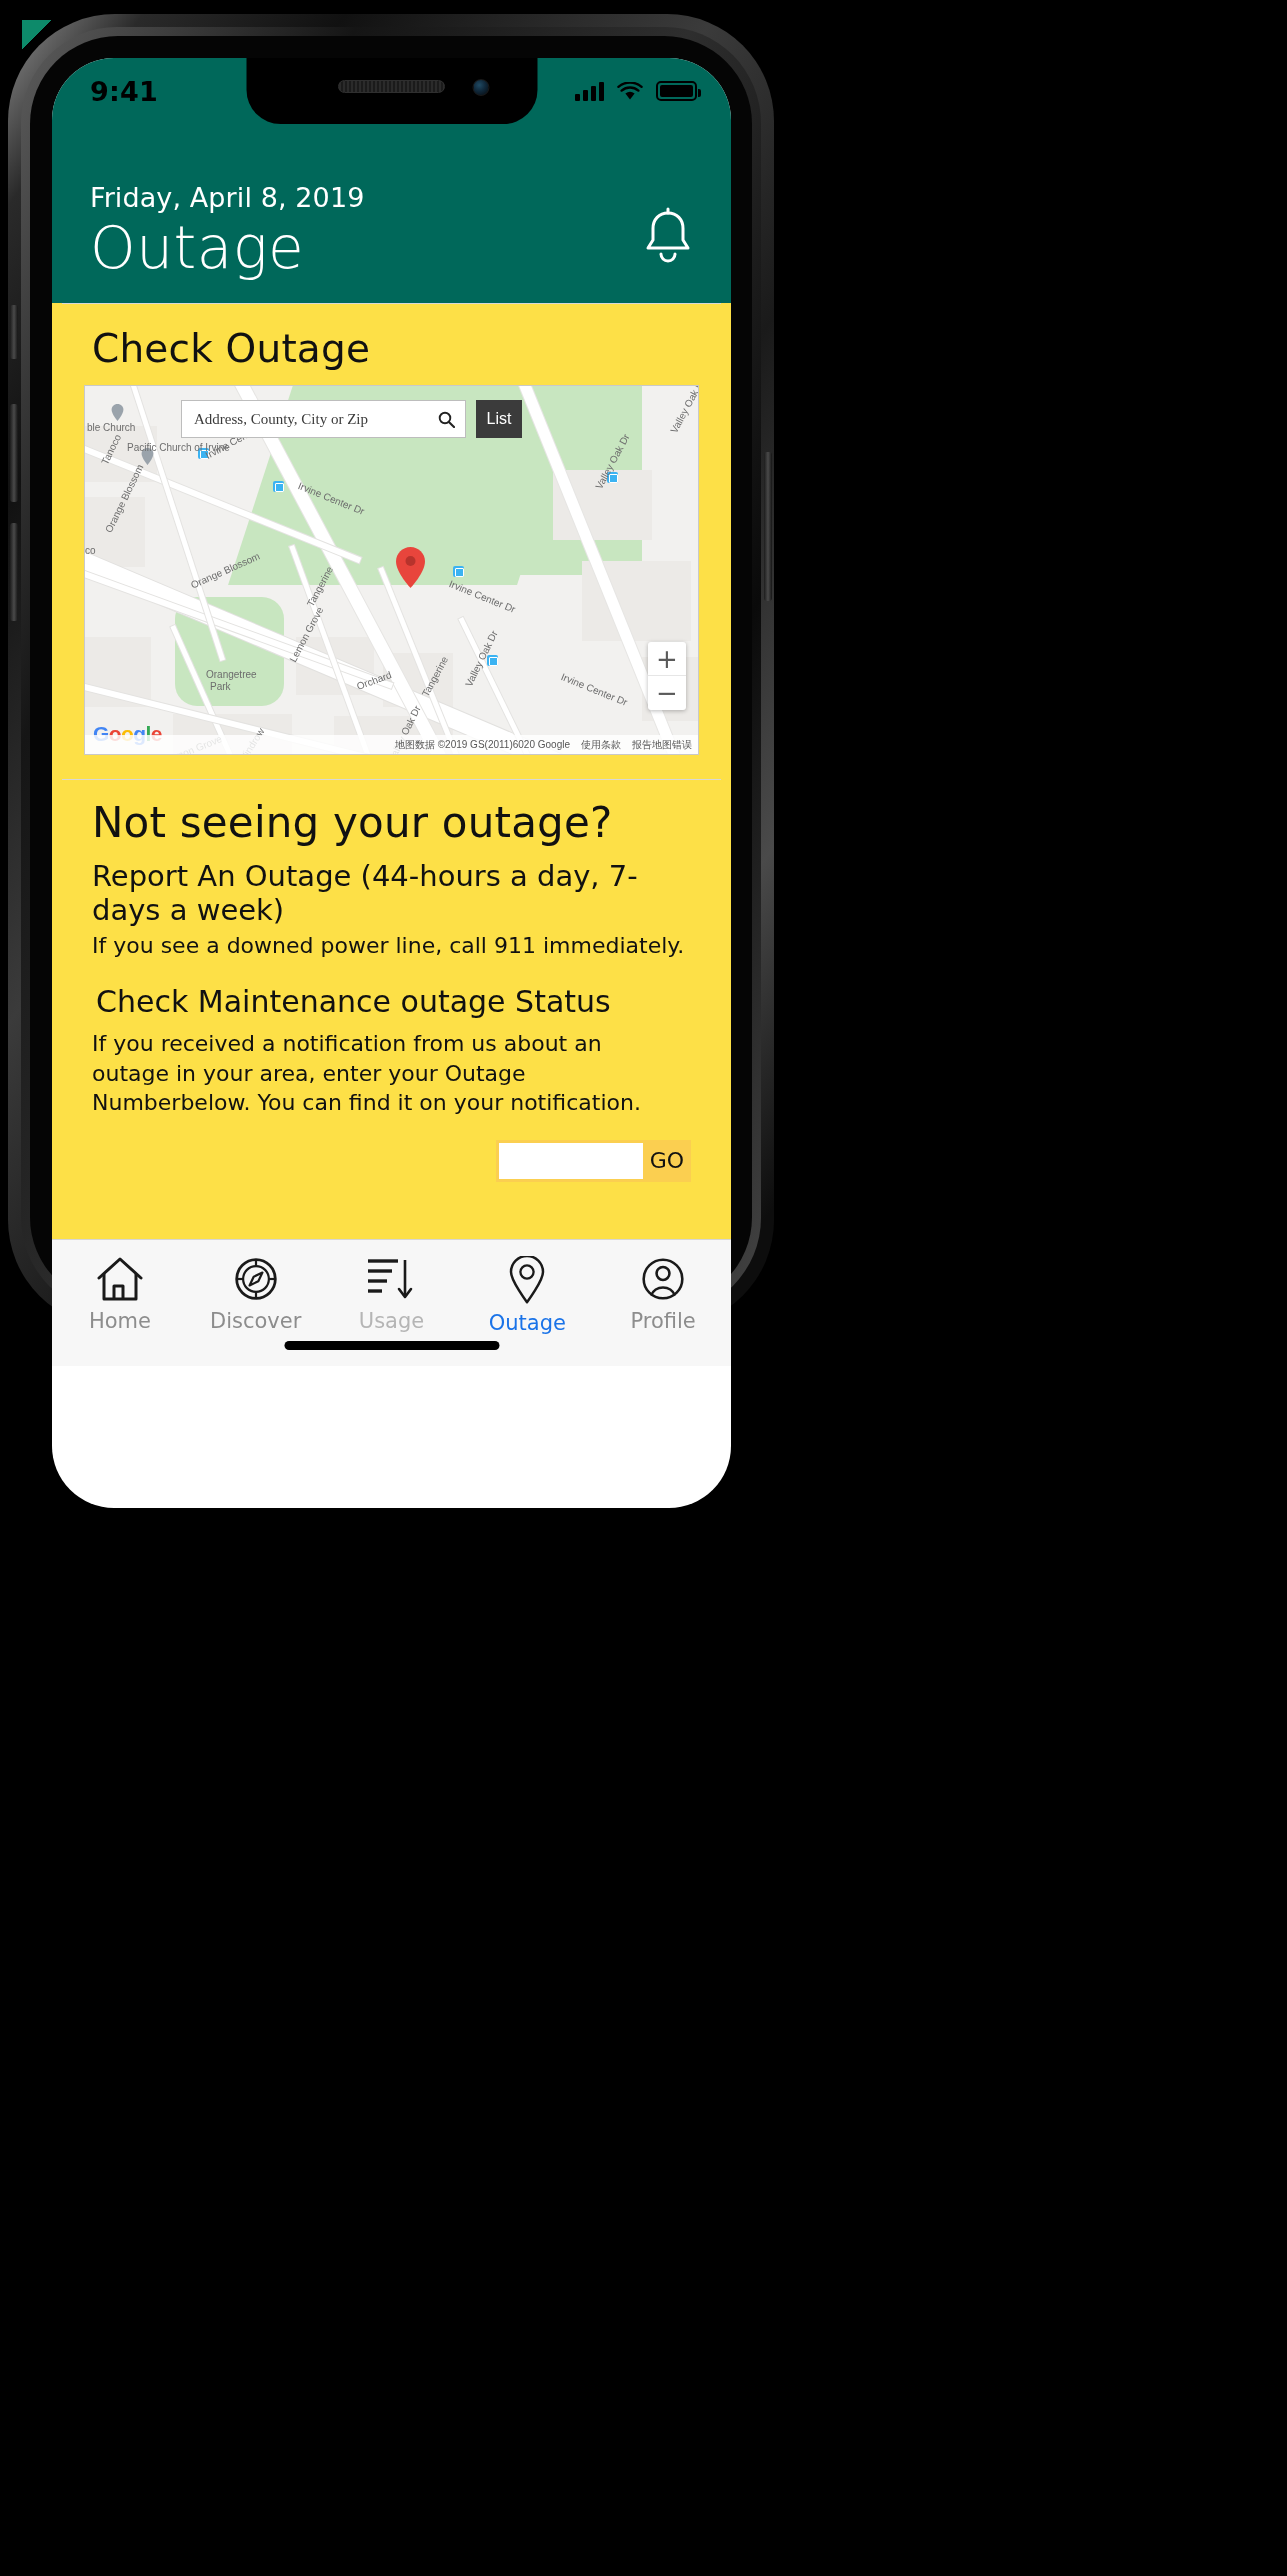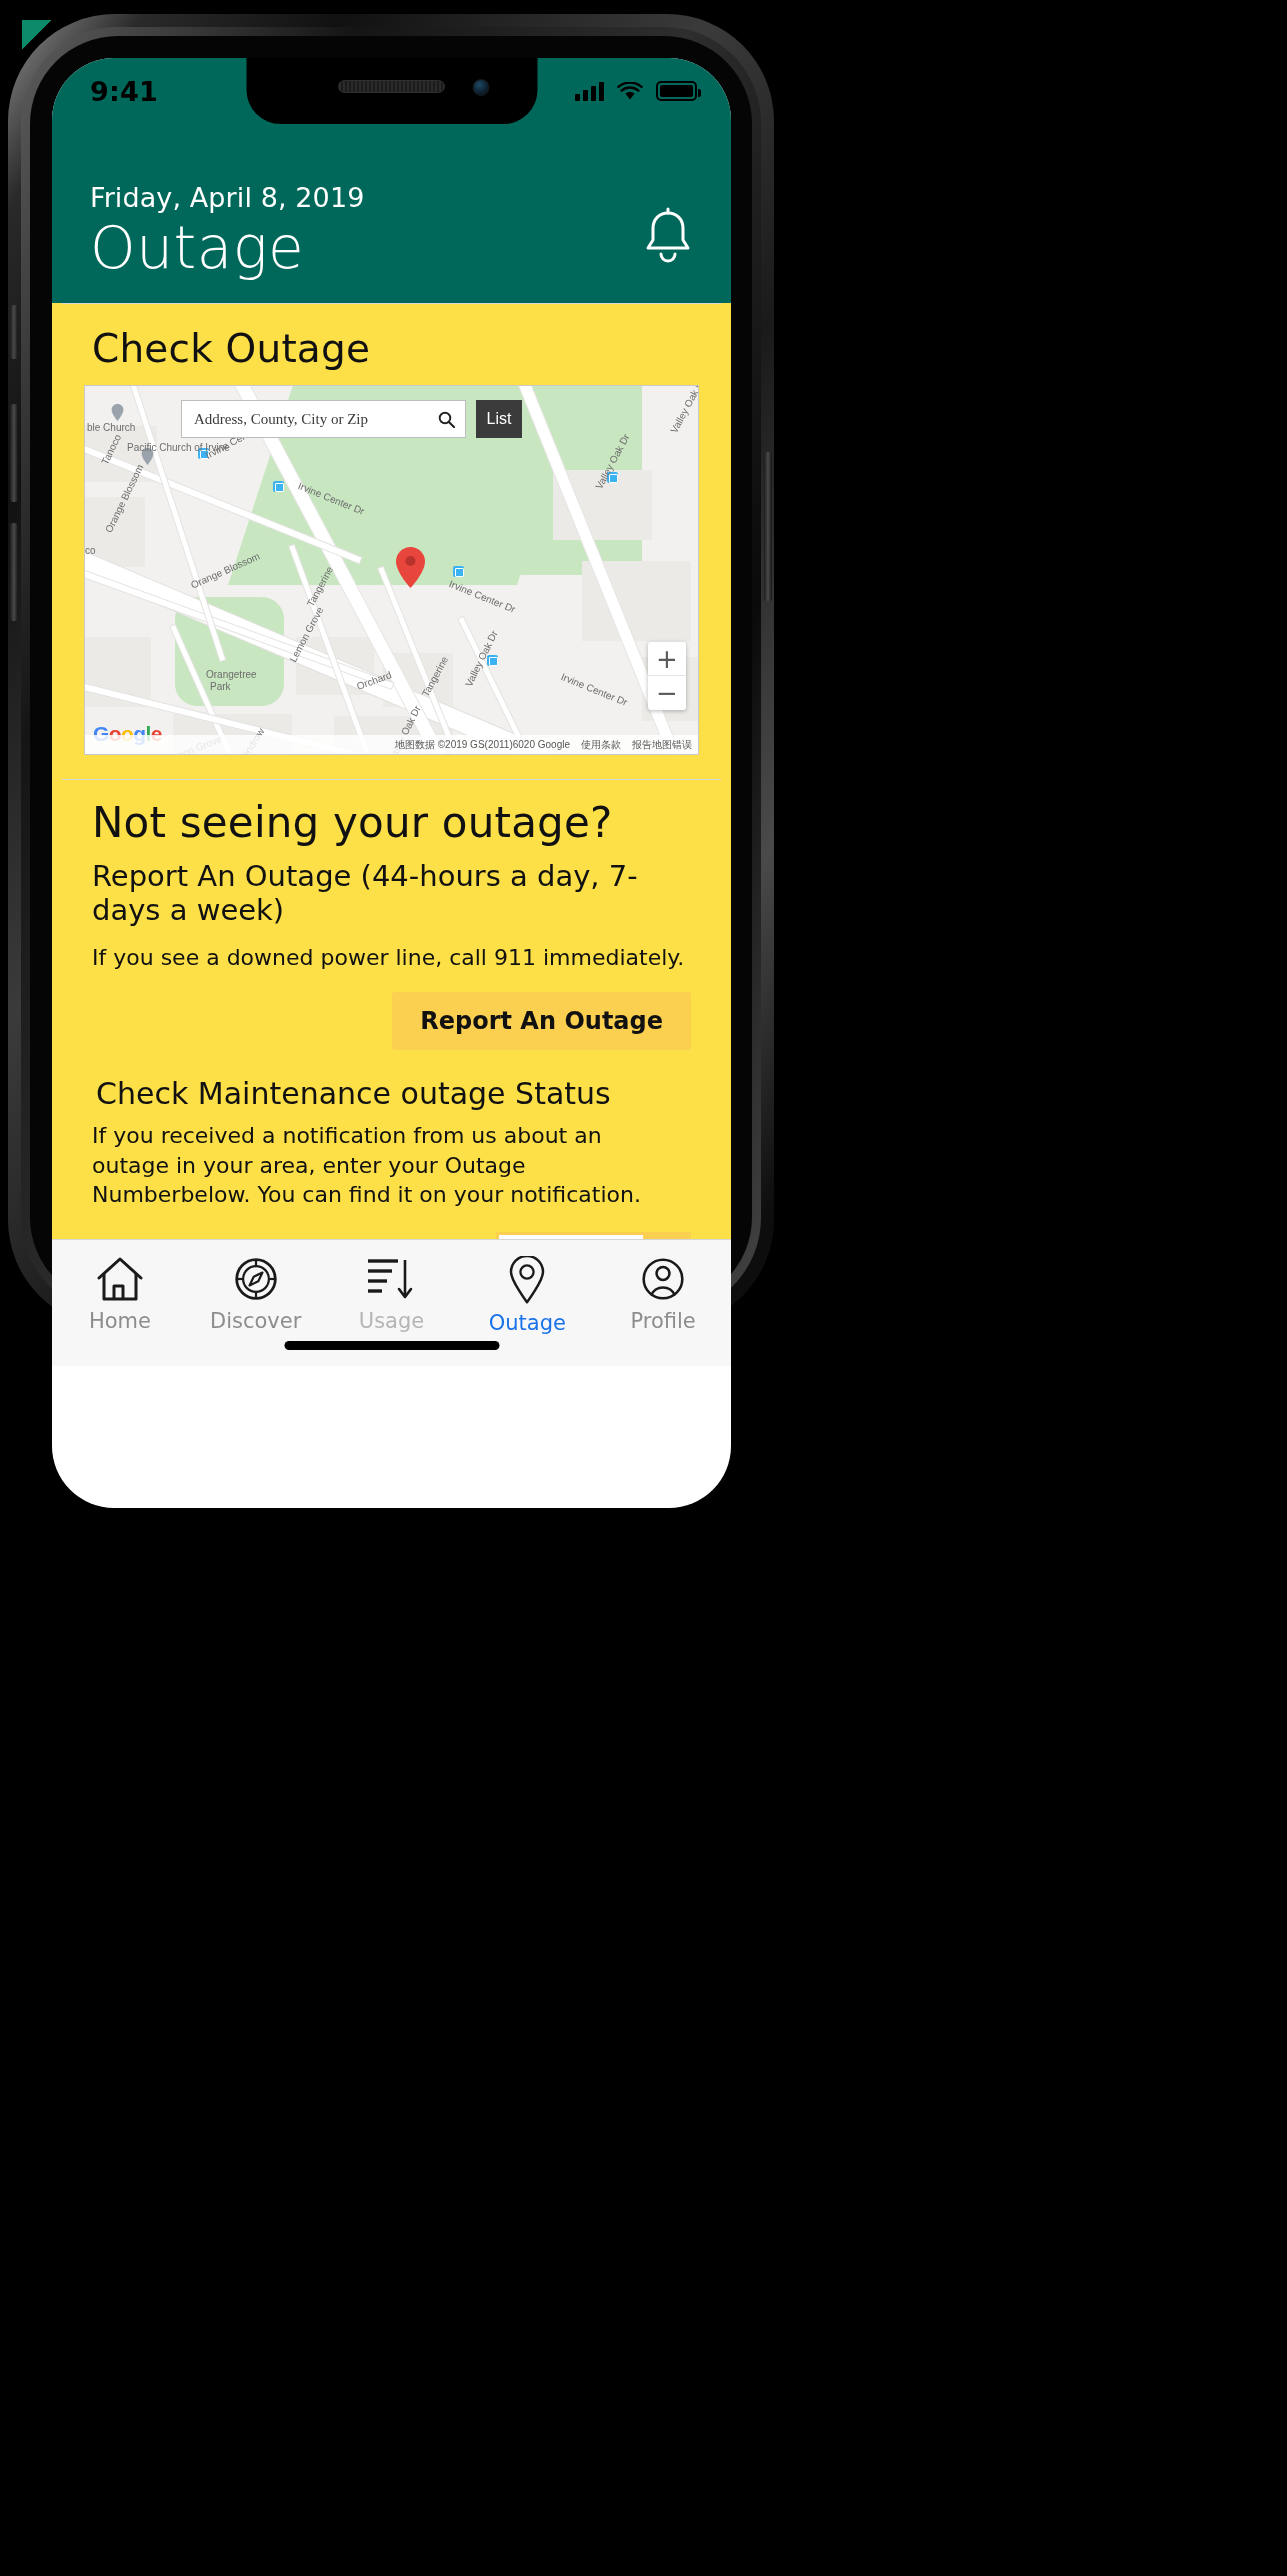--- a/index.html
+++ b/index.html
@@ -133,21 +133,21 @@
     background:rgba(255,255,255,.82); display:flex; align-items:center;
     justify-content:flex-end; gap:11px; padding-right:6px; z-index:12;
     font-family:"Liberation Sans",sans-serif; font-size:10px; color:#565656;
   }
 
   
   .pad { padding: 0 40px; }
   .big-q { font-size: 42px; font-weight: 400; color:#111; letter-spacing:0.2px; }
   .report-line { font-size: 29px; color:#111; line-height: 1.18; margin-top: 4px; }
   .phone-num { font-size: 29px; color:#111; line-height: 1.18; }
-  .warn { font-size: 22px; color:#111; margin-top: 18px; }
+  .warn { font-size: 22px; color:#111; margin-top: 6px; }
   .btn-row { display:flex; justify-content:flex-end; margin-top: 22px; }
   .yellow-btn {
     background:#FBCF50; color:#111; border:none; cursor:pointer;
     font-family:"DejaVu Sans", sans-serif; font-size: 24px; font-weight: 700;
     padding: 15px 28px; border-radius: 3px;
   }
   .maint-title { font-size: 30px; color:#111; margin-top: 26px; padding-left: 4px; }
   .maint-body { font-size: 22px; color:#111; line-height: 1.34; margin-top: 10px; max-width: 557px; }
   .go-row { display:flex; justify-content:flex-end; margin-top: 22px; }
   .go-wrap { display:flex; }
@@ -332,23 +332,20 @@
           </div>
         </div>
 
         <div class="rule" style="margin-top:24px;"></div>
 
         <div class="pad" style="padding-top:18px;">
           <div class="big-q">Not seeing your outage?</div>
           <div class="report-line" style="margin-top:12px;">Report An Outage (44-hours a day, 7-days a week)</div>
           <div class="warn">If you see a downed power line, call 911 immediately.</div>
 
-          <div class="btn-row">
-            <button class="yellow-btn">Report An Outage</button>
-          </div>
 
           <div class="maint-title">Check Maintenance outage Status</div>
           <div class="maint-body">If you received a notification from us about an outage in your area, enter your Outage Numberbelow. You can find it on your notification.</div>
 
           <div class="go-row">
             <div class="go-wrap">
               <input class="go-input" type="text" value="" style="">
               <button class="go-btn">GO</button>
             </div>
           </div>

